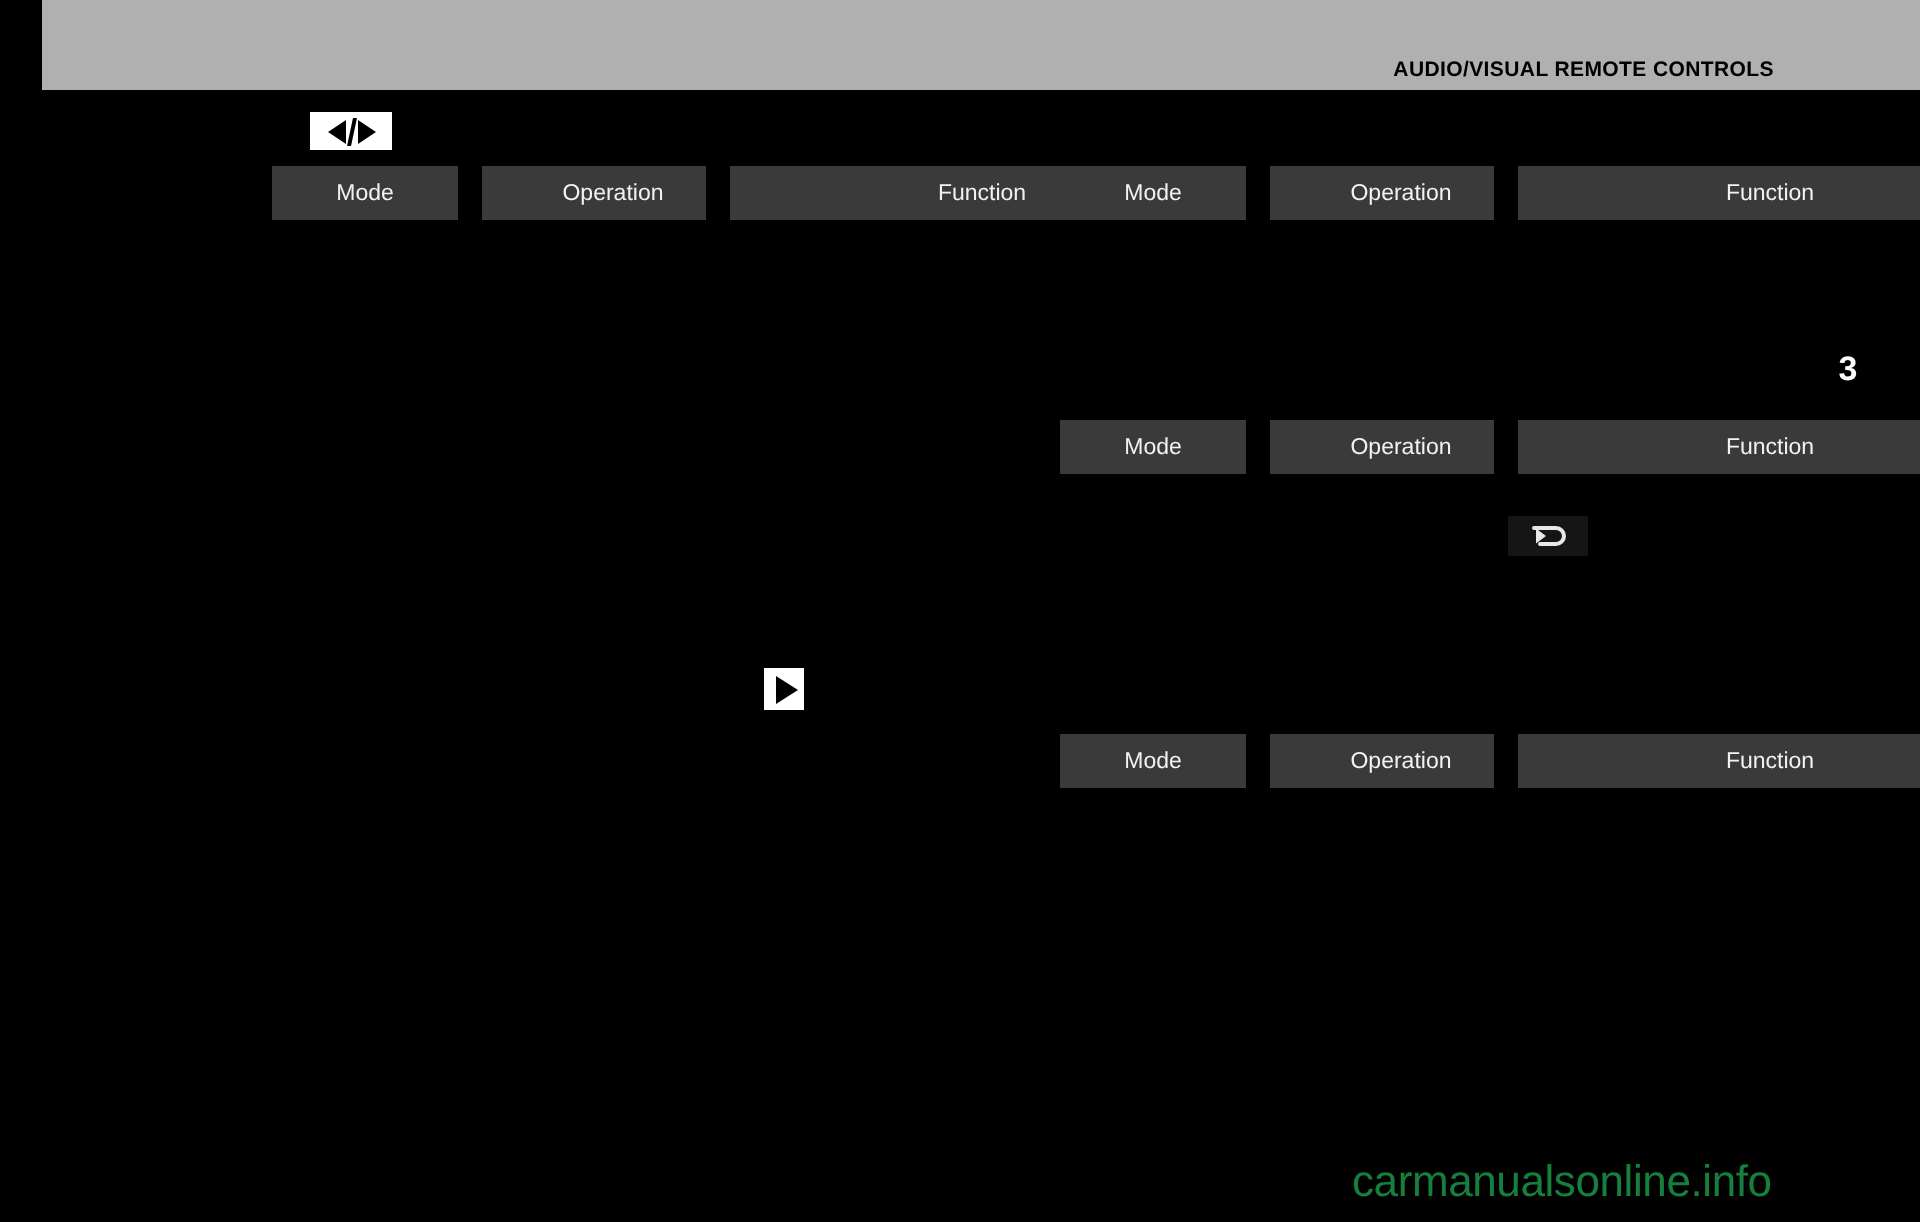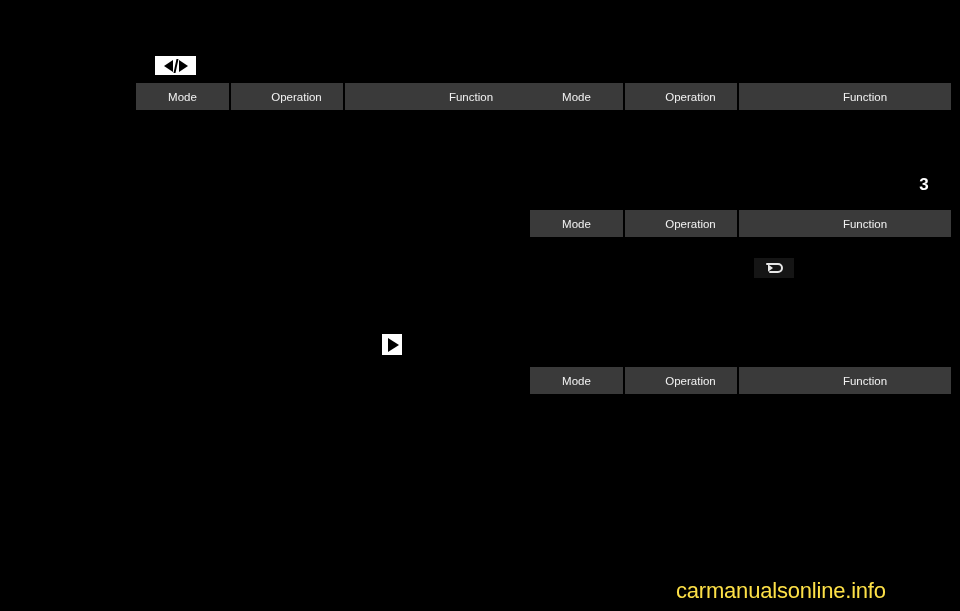--- a/index.html
+++ b/index.html
@@ -51,21 +51,21 @@
     font-size: 17px;
     font-weight: bold;
     color: #ffffff;
   }
 
   
   .spec-table {
     position: absolute;
     display: flex;
     height: 27px;
-    gap: 2px;
+    gap: 12px;
   }
   .spec-table .cell {
     background: #3a3a3a;
     color: #f2f2f2;
     font-size: 11.5px;
     display: flex;
     align-items: center;
     justify-content: center;
     white-space: nowrap;
   }
@@ -139,30 +139,33 @@
     justify-content: center;
   }
   .icon-return svg { display: block; }
 
   
   .watermark {
     position: absolute;
     left: 676px;
     top: 578px;
     font-size: 22px;
-    color: #fde047;
+    color: #15803d;
     letter-spacing: -0.2px;
     white-space: nowrap;
   }
 </style>
 </head>
 <body>
 
 <div class="page">
 
+  <div class="header-band">
+    <div class="header-title">AUDIO/VISUAL REMOTE CONTROLS</div>
+  </div>
 
   <div class="page-marker">3</div>
 
   <div class="icon-box icon-prevnext">
     <span class="tri-left"></span>
     <span class="slash"></span>
     <span class="tri-right"></span>
   </div>
 
   <div class="spec-table tbl-left-1">

